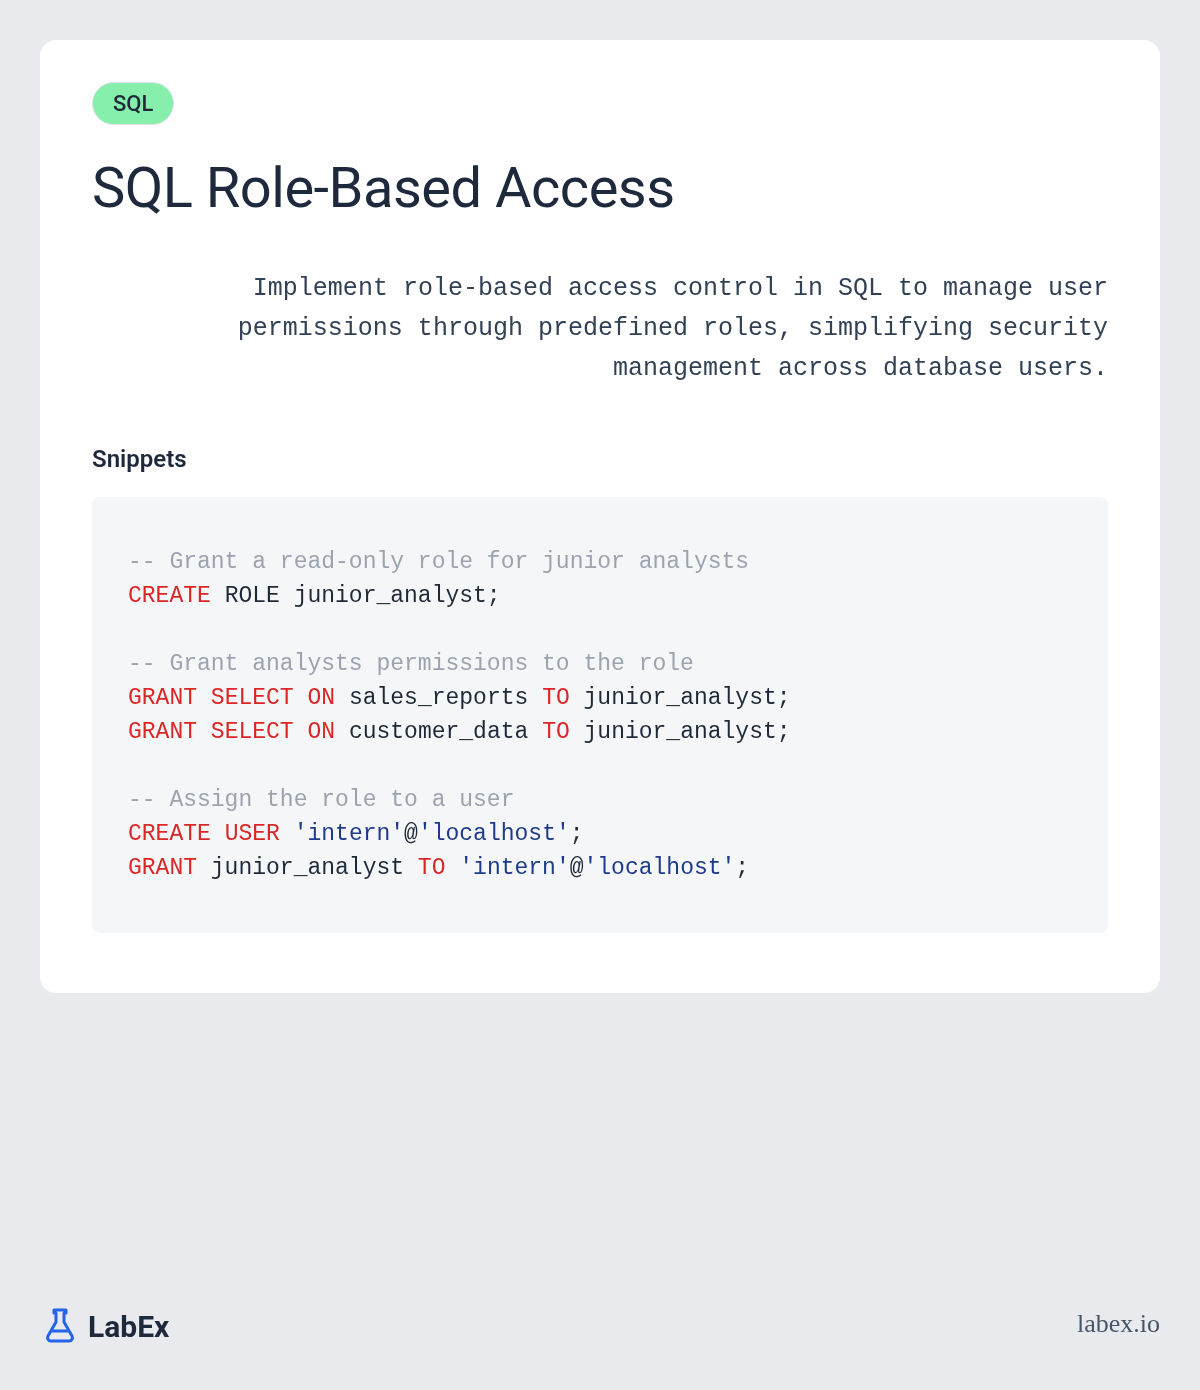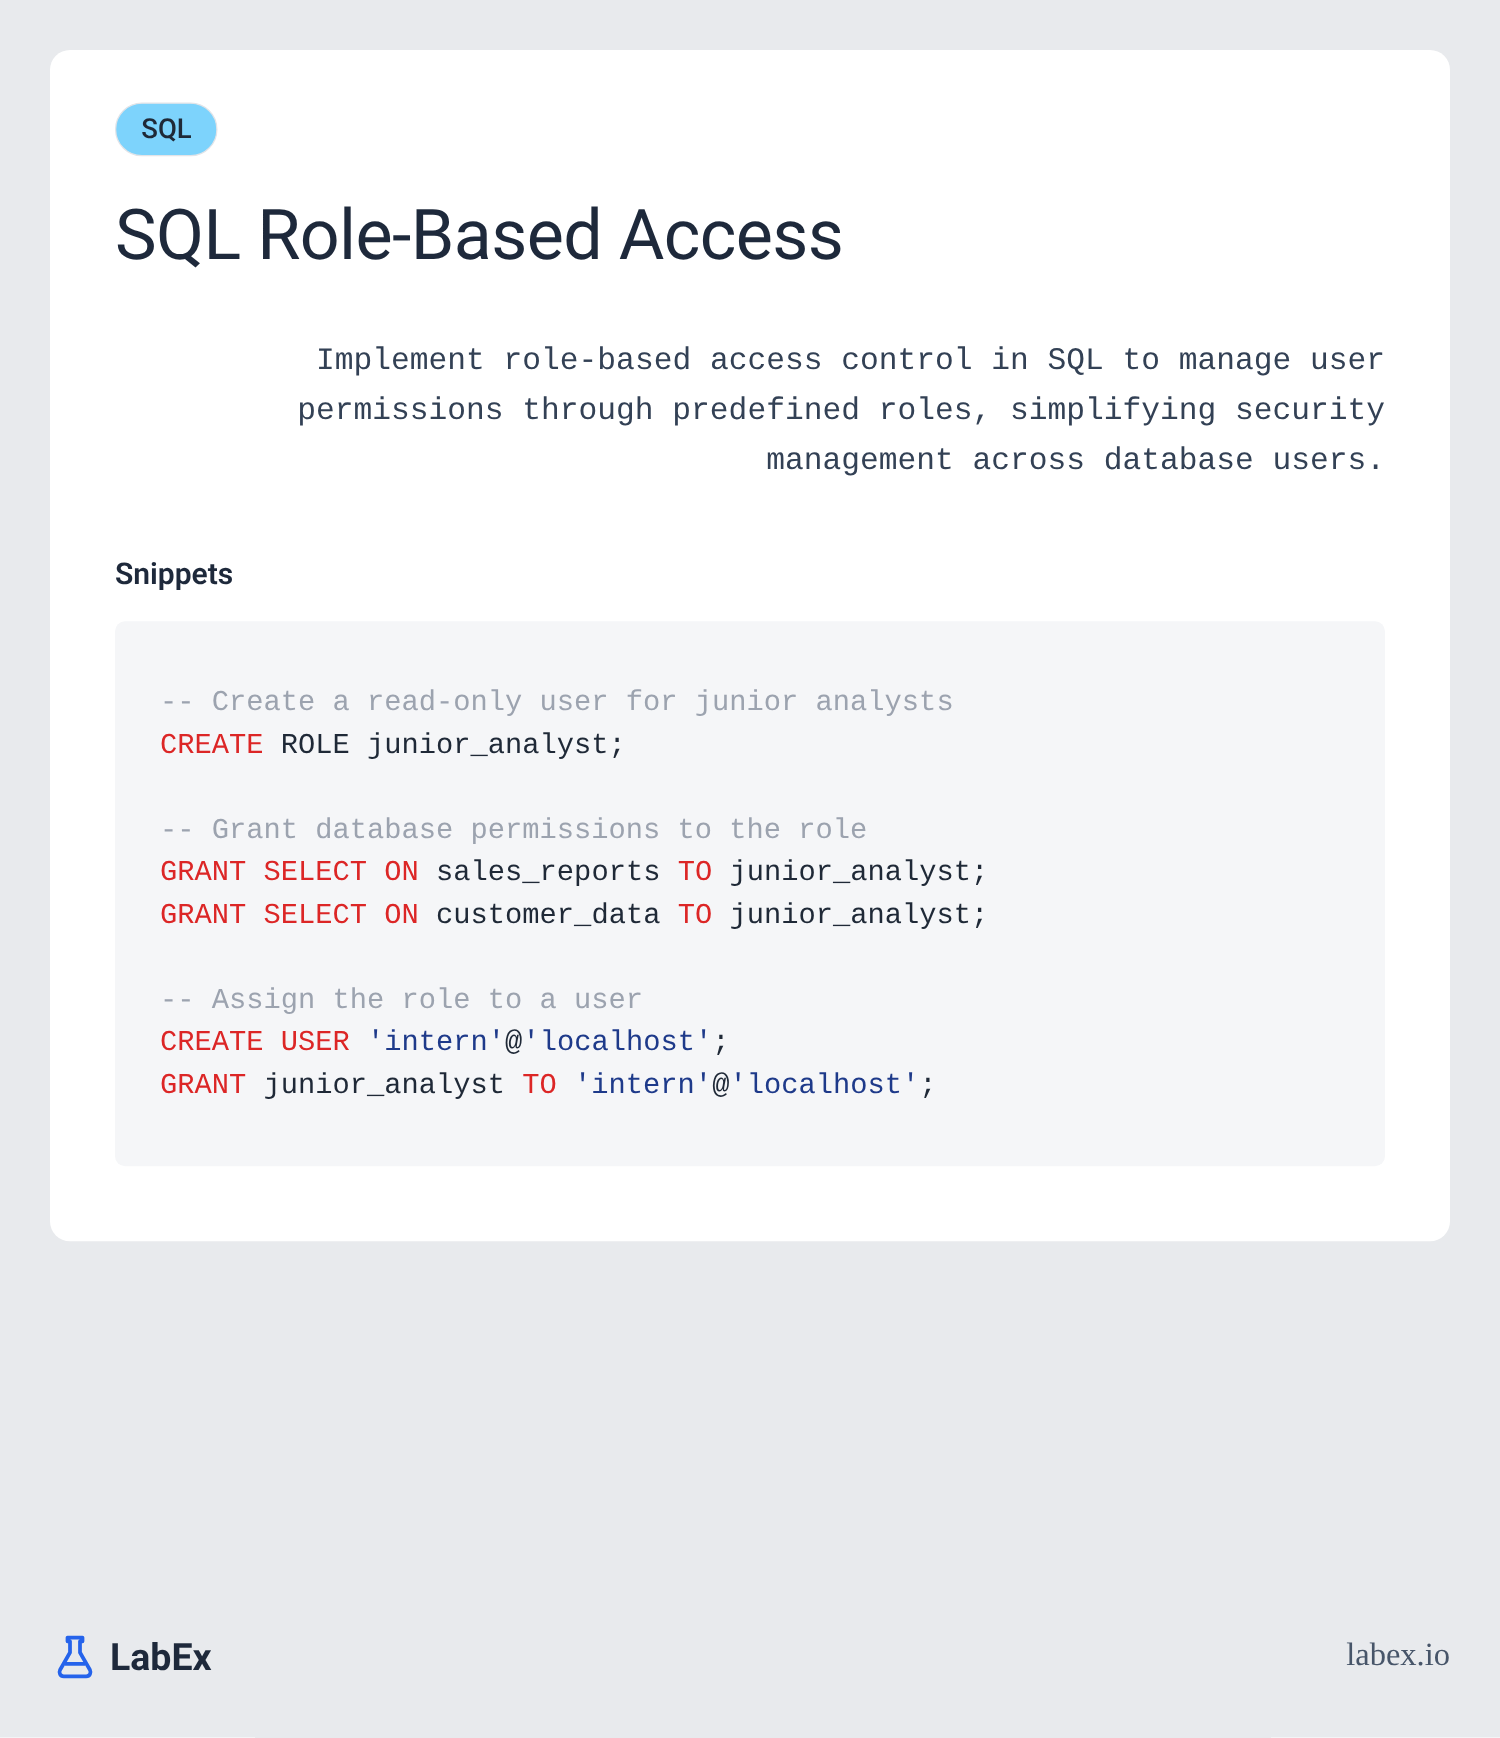--- a/index.html
+++ b/index.html
@@ -20,21 +20,21 @@
     }
     
     .card {
       background: #ffffff;
       border-radius: 16px;
       padding: 42px 52px 60px 52px;
     }
     
     .badge {
       display: inline-block;
-      background: #7dd3fc;
+      background: #86efac;
       border: 1px solid #e2e4e8;
       border-radius: 24px;
       padding: 8px 20px;
       font-size: 22px;
       font-weight: 500;
       color: #1f2937;
       margin-bottom: 30px;
     }
     
     .title {
@@ -116,24 +116,24 @@
     }
   </style>
 </head>
 <body>
 
 <div class="card">
   <div class="badge">SQL</div>
   <h1 class="title">SQL Role-Based Access</h1>
   <p class="description">Implement role-based access control in SQL to manage user permissions through predefined roles, simplifying security management across database users.</p>
   <h2 class="section-header">Snippets</h2>
-  <div class="code-block" id="code-block"><span class="comment">-- Create a read-only user for junior analysts</span>
+  <div class="code-block" id="code-block"><span class="comment">-- Grant a read-only role for junior analysts</span>
 <span class="keyword">CREATE</span> ROLE junior_analyst;
 
-<span class="comment">-- Grant database permissions to the role</span>
+<span class="comment">-- Grant analysts permissions to the role</span>
 <span class="keyword">GRANT</span> <span class="keyword">SELECT</span> <span class="keyword">ON</span> sales_reports <span class="keyword">TO</span> junior_analyst;
 <span class="keyword">GRANT</span> <span class="keyword">SELECT</span> <span class="keyword">ON</span> customer_data <span class="keyword">TO</span> junior_analyst;
 
 <span class="comment">-- Assign the role to a user</span>
 <span class="keyword">CREATE</span> <span class="keyword">USER</span> <span class="string">'intern'</span>@<span class="string">'localhost'</span>;
 <span class="keyword">GRANT</span> junior_analyst <span class="keyword">TO</span> <span class="string">'intern'</span>@<span class="string">'localhost'</span>;</div>
 </div>
 
 <div class="footer">
   <div class="logo">

